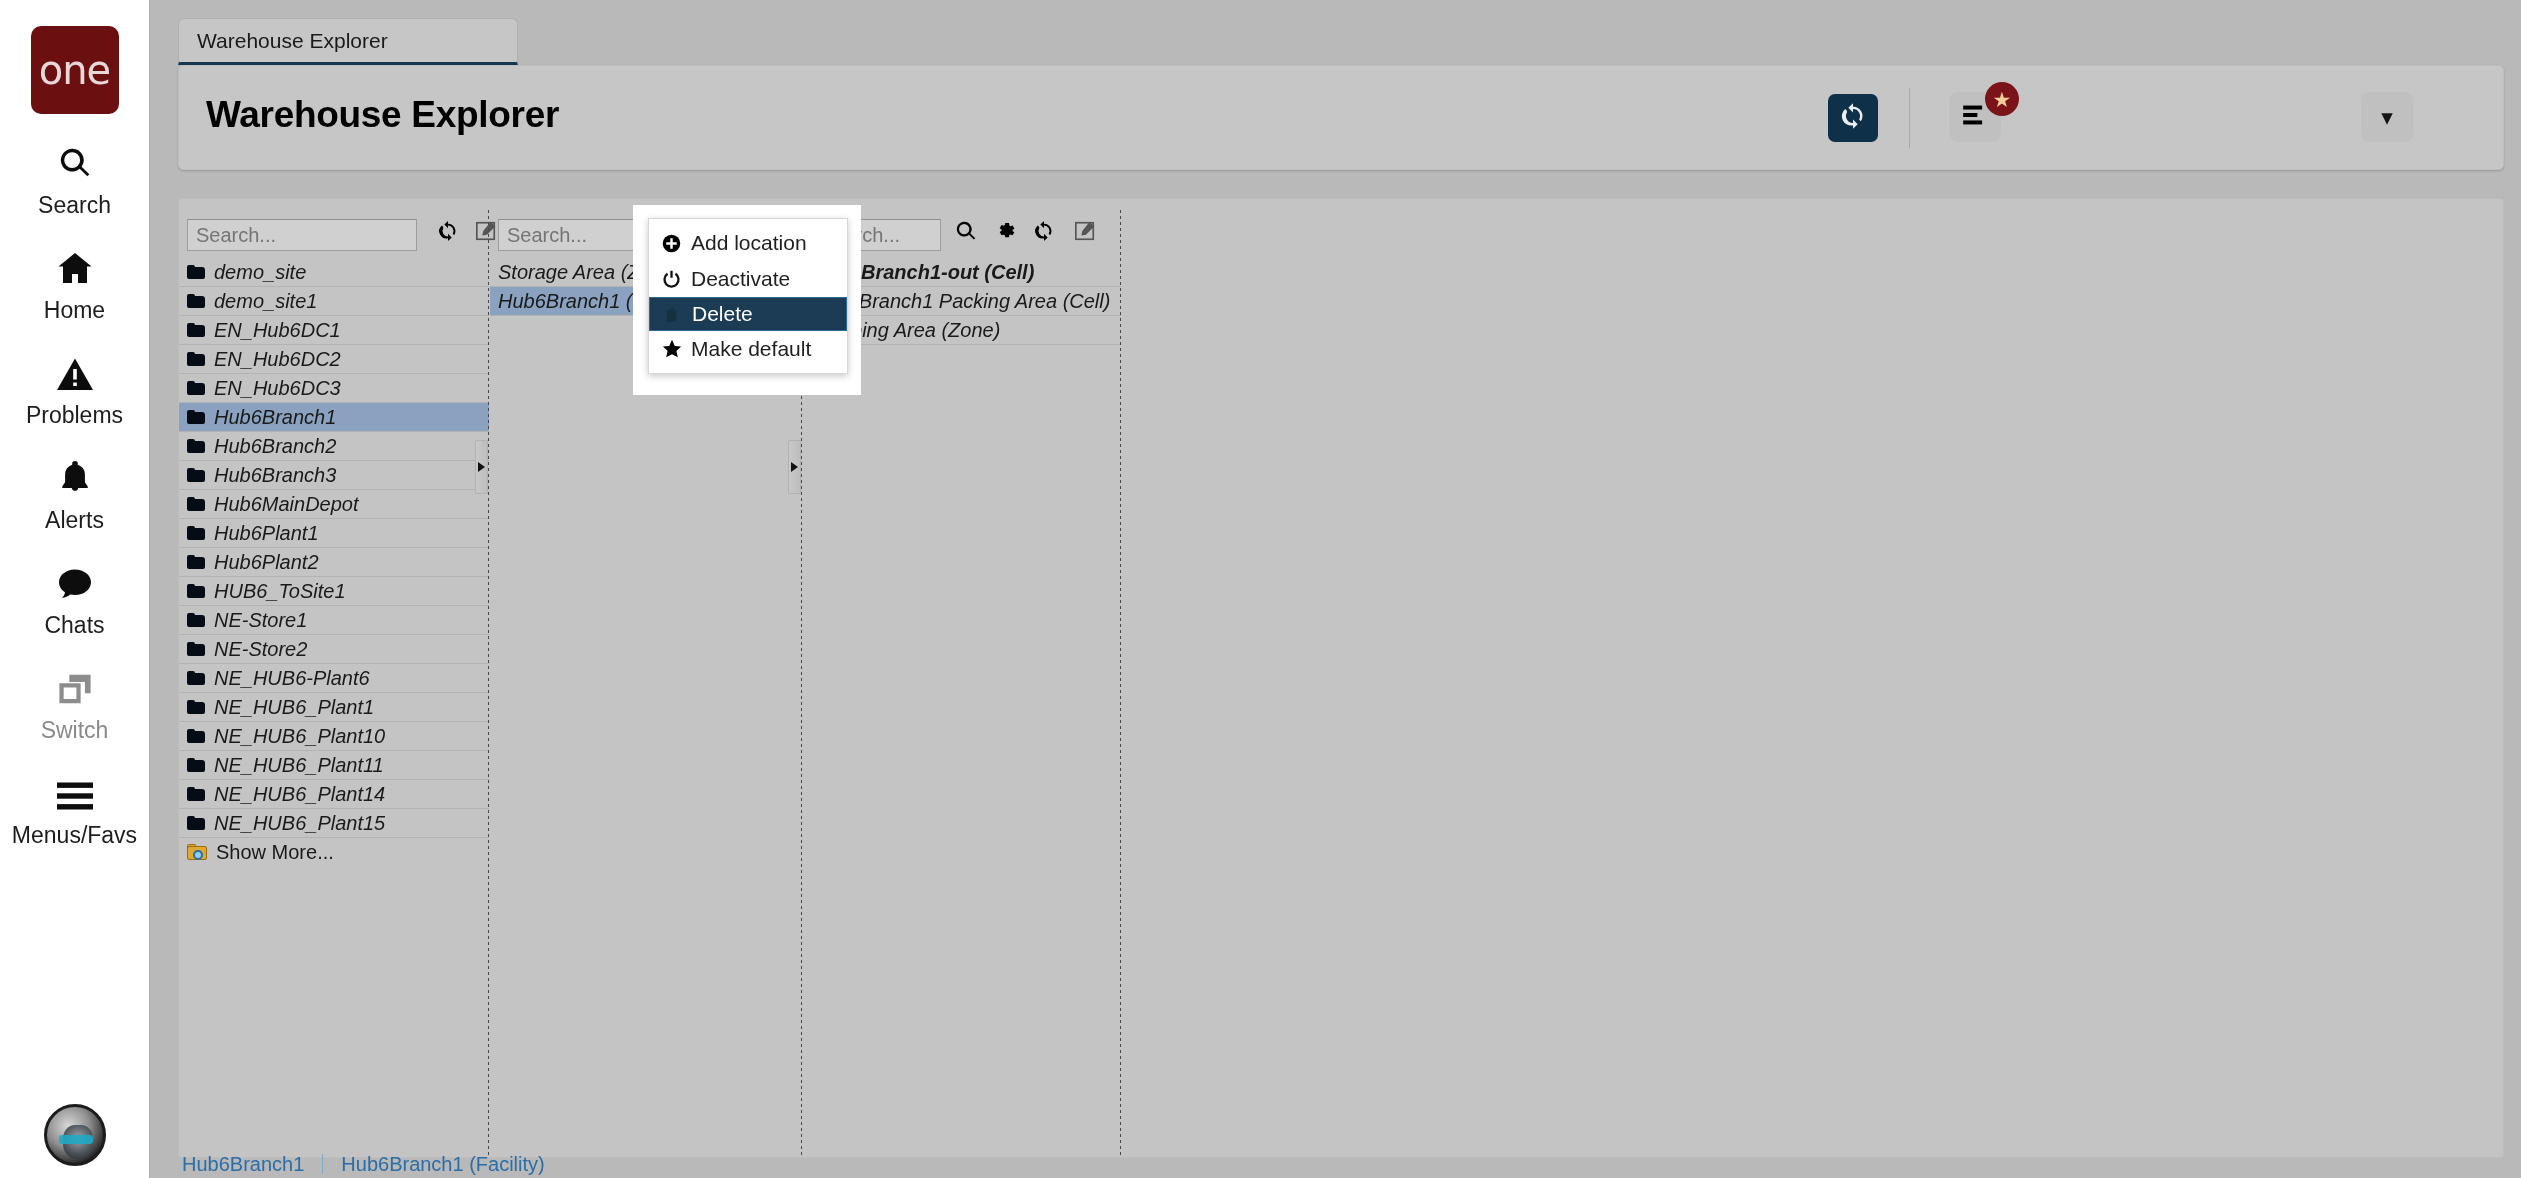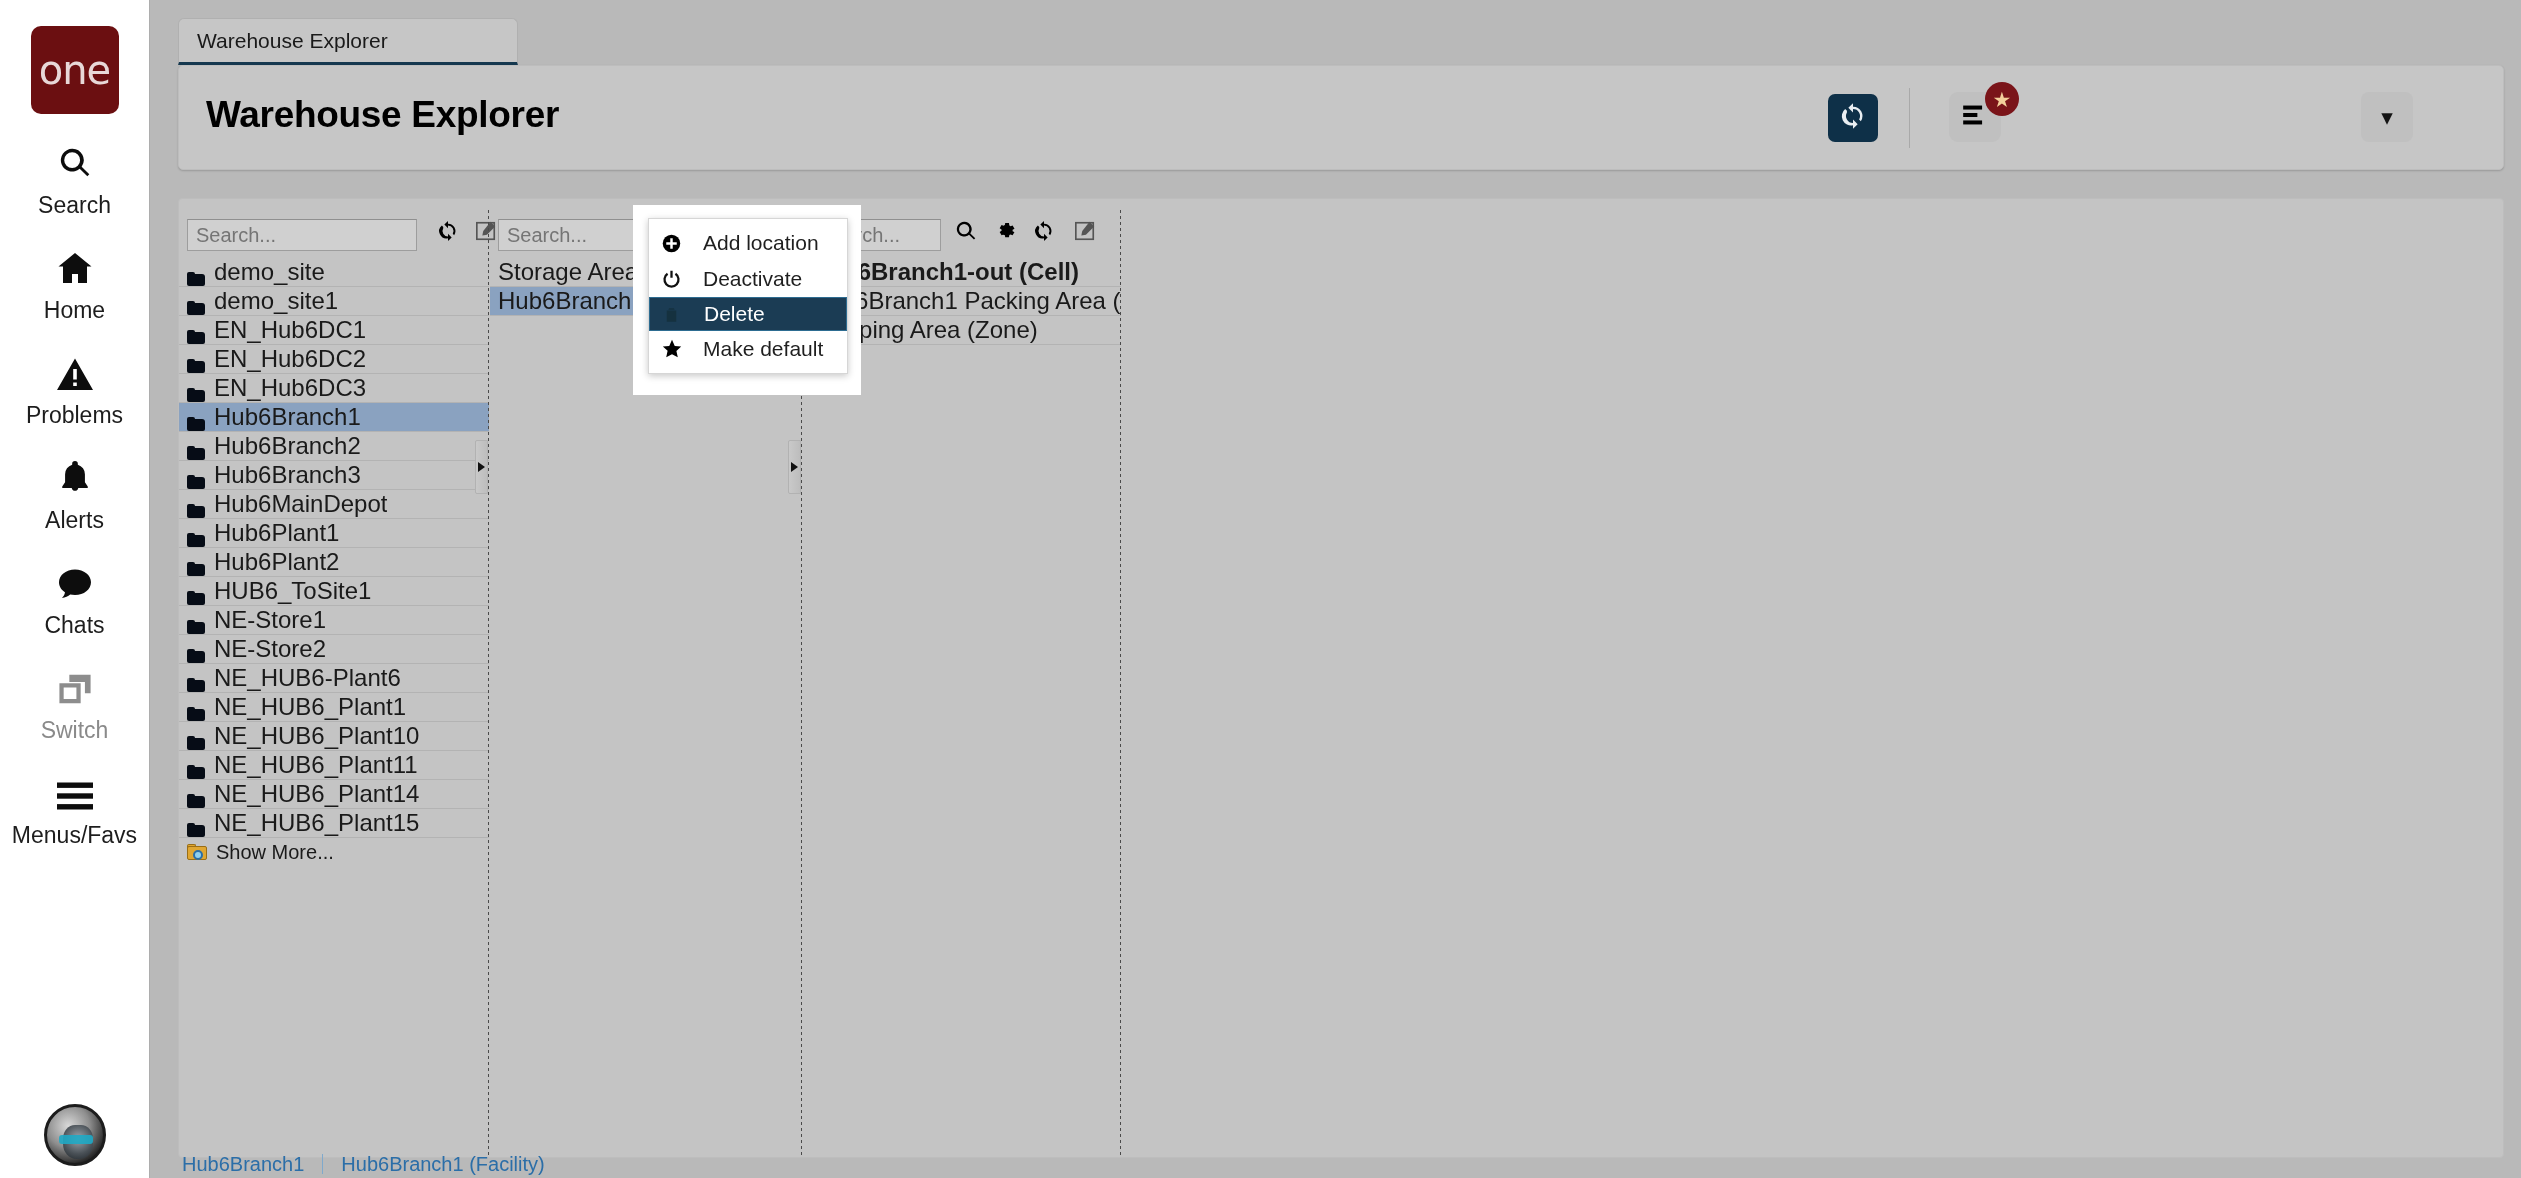--- a/index.html
+++ b/index.html
@@ -133,24 +133,24 @@
     font-size: 20px; color: #6a6a6a;
     padding: 2px 8px; outline: none;
     font-family: "Liberation Sans", sans-serif;
   }
   .hicon { position: absolute; top: 10px; cursor: pointer; }
 
   .rows { position: absolute; left: 0; right: 0; top: 48px; bottom: 0; overflow: hidden; }
   .row {
     height: 29px; line-height: 29px;
     border-bottom: 1px solid #b3b3b3;
-    font-size: 24px; color: #1a1a1a;
+    font-size: 20px; color: #1a1a1a;
     white-space: nowrap; overflow: hidden;
     padding-left: 8px; cursor: pointer;
-    display: flex; align-items: flex-end;
+    display: flex; align-items: center; font-style: italic;
   }
   .row.sel { background: #8aa2c0; }
   .row .folder {
     display:inline-block; width: 18px; height: 14px; margin-right: 9px; flex: none;
     position: relative;
   }
   .row .folder::before {
     content:""; position:absolute; left:0; top:2px; width:18px;height:12px;
     background:#060c16; border-radius: 1px 3px 2px 2px;
   }
@@ -192,21 +192,21 @@
     box-shadow: 0 2px 7px rgba(0,0,0,.22);
     padding: 6px 0;
   }
   .mi {
     display:flex; align-items:center; height: 36px;
     padding-left: 12px; font-size: 21px; color: #1f1f1f; cursor: pointer;
   }
   .mi .mi-ico { width: 30px; display:flex; align-items:center; justify-content:flex-start; }
   .mi.active { background: #1b3c54; color:#fff; border:1px solid #2d6c91; height:34px;}
   .mi.active .mi-lbl { font-weight: normal; }
-  .mi .mi-lbl { margin-left: 12px; }
+  .mi .mi-lbl { margin-left: 0; }
 
   
   #statusbar {
     position:absolute; left: 178px; top: 1150px; width: 2326px; height: 28px;
     font-size: 20px; color: #2b6ea8;
     display:flex; align-items:center;
   }
   #statusbar .sb-item { padding: 0 18px 0 4px; cursor:pointer; }
   #statusbar .sb-sep { width:1px;height:20px;background:#7fa9cc; }
 </style>

